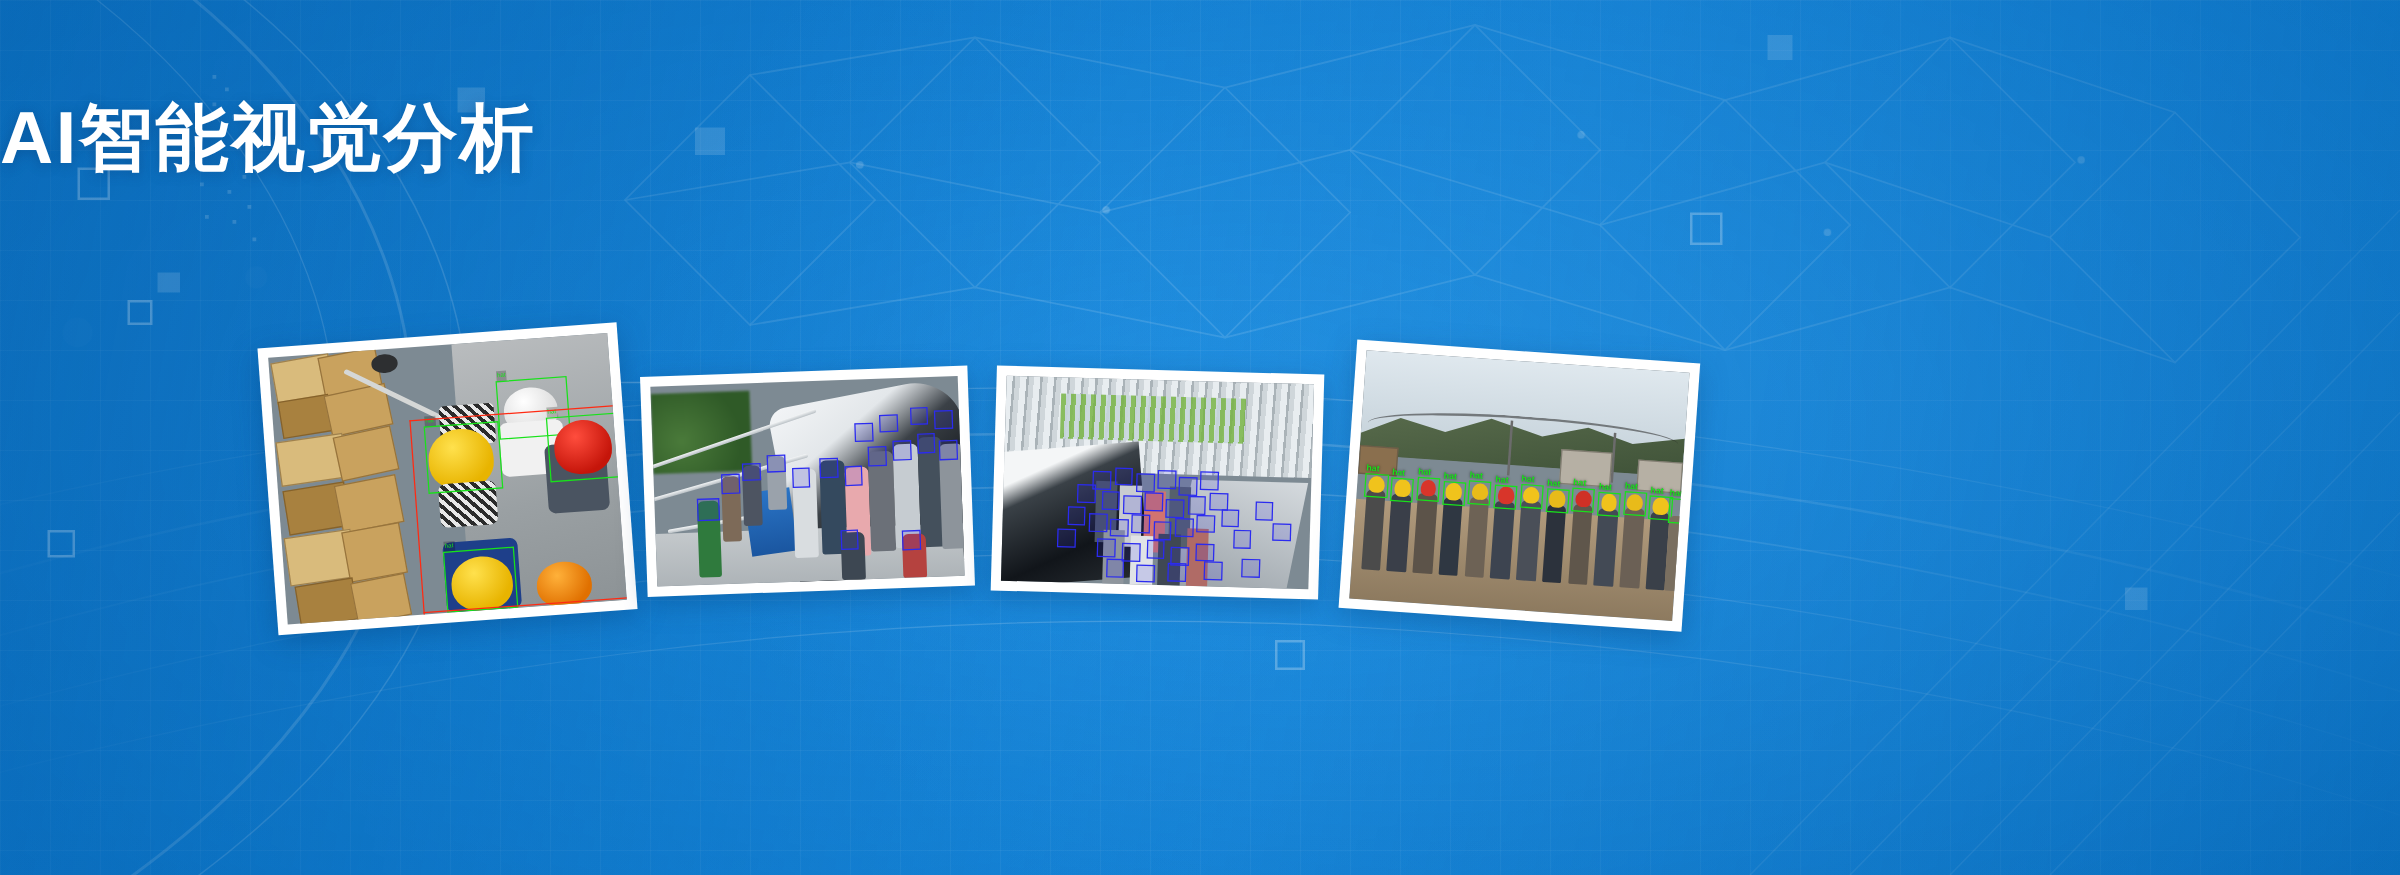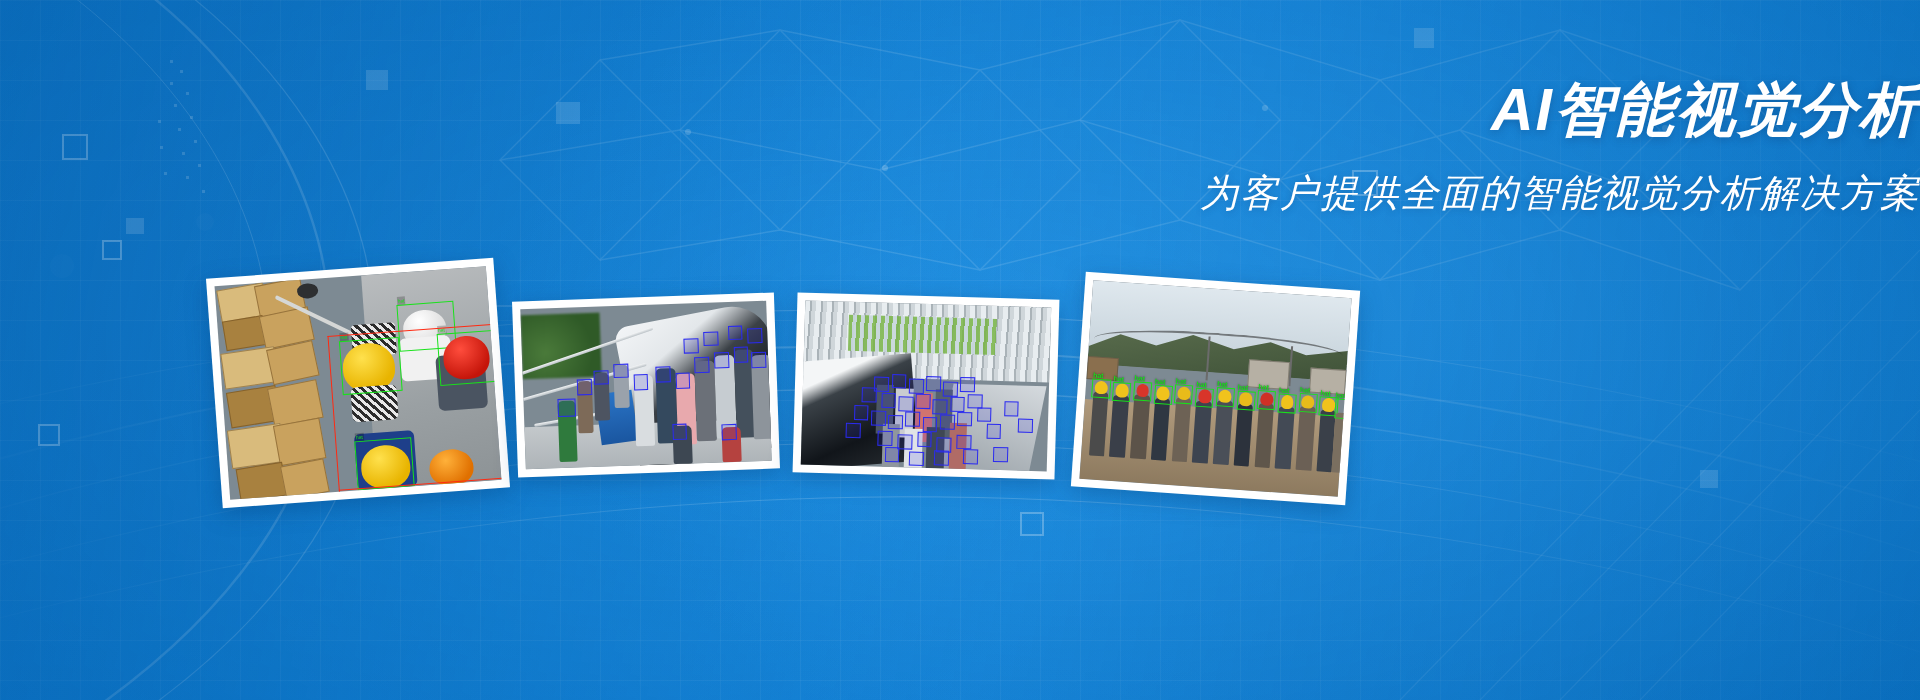--- a/index.html
+++ b/index.html
@@ -35,21 +35,21 @@
     background: radial-gradient(ellipse 1250px 620px at 50% 48%, rgba(255,255,255,.05) 0%, rgba(6,92,165,.30) 100%);
   }
 
   .sq { position: absolute; }
   .sq.outline { border: 2px solid rgba(255,255,255,.30); background: transparent; }
   .sq.solid { background: rgba(255,255,255,.17); }
 
   
   .headings {
     position: absolute; left: 0; right: 0; top: 78px;
-    text-align: right; z-index: 6; font-style: italic;
+    text-align: left; z-index: 6;
   }
   .title {
     font-size: 59px; font-weight: 700; color: #ffffff;
     letter-spacing: 2px; line-height: 1.1;
     text-shadow: 0 2px 10px rgba(0,40,90,.30);
   }
   .subtitle {
     margin-top: 28px;
     font-size: 38px; font-weight: 400; color: #ffffff;
     letter-spacing: 2px; line-height: 1.2;
@@ -247,21 +247,20 @@
   <div class="sq solid" style="left:366px; top:70px; width:22px; height:20px;"></div>
   <div class="sq solid" style="left:556px; top:102px; width:24px; height:22px;"></div>
   <div class="sq outline" style="left:38px; top:424px; width:22px; height:22px;"></div>
   <div class="sq outline" style="left:1020px; top:512px; width:24px; height:24px;"></div>
   <div class="sq solid" style="left:1414px; top:28px; width:20px; height:20px;"></div>
   <div class="sq outline" style="left:1352px; top:170px; width:26px; height:26px;"></div>
   <div class="sq solid" style="left:1700px; top:470px; width:18px; height:18px;"></div>
 
   <div class="headings">
     <div class="title">AI智能视觉分析</div>
-    <div class="subtitle">为客户提供全面的智能视觉分析解决方案</div>
   </div>
 
   <div class="photos">
 
     <div class="card" id="card-1">
       <div class="shot p1">
         <div class="floor"></div>
 
         <div class="boxes">
           <div class="bx lt" style="left:2%;  top:1%;  width:30%; height:16%; transform:rotate(-6deg);"></div>

